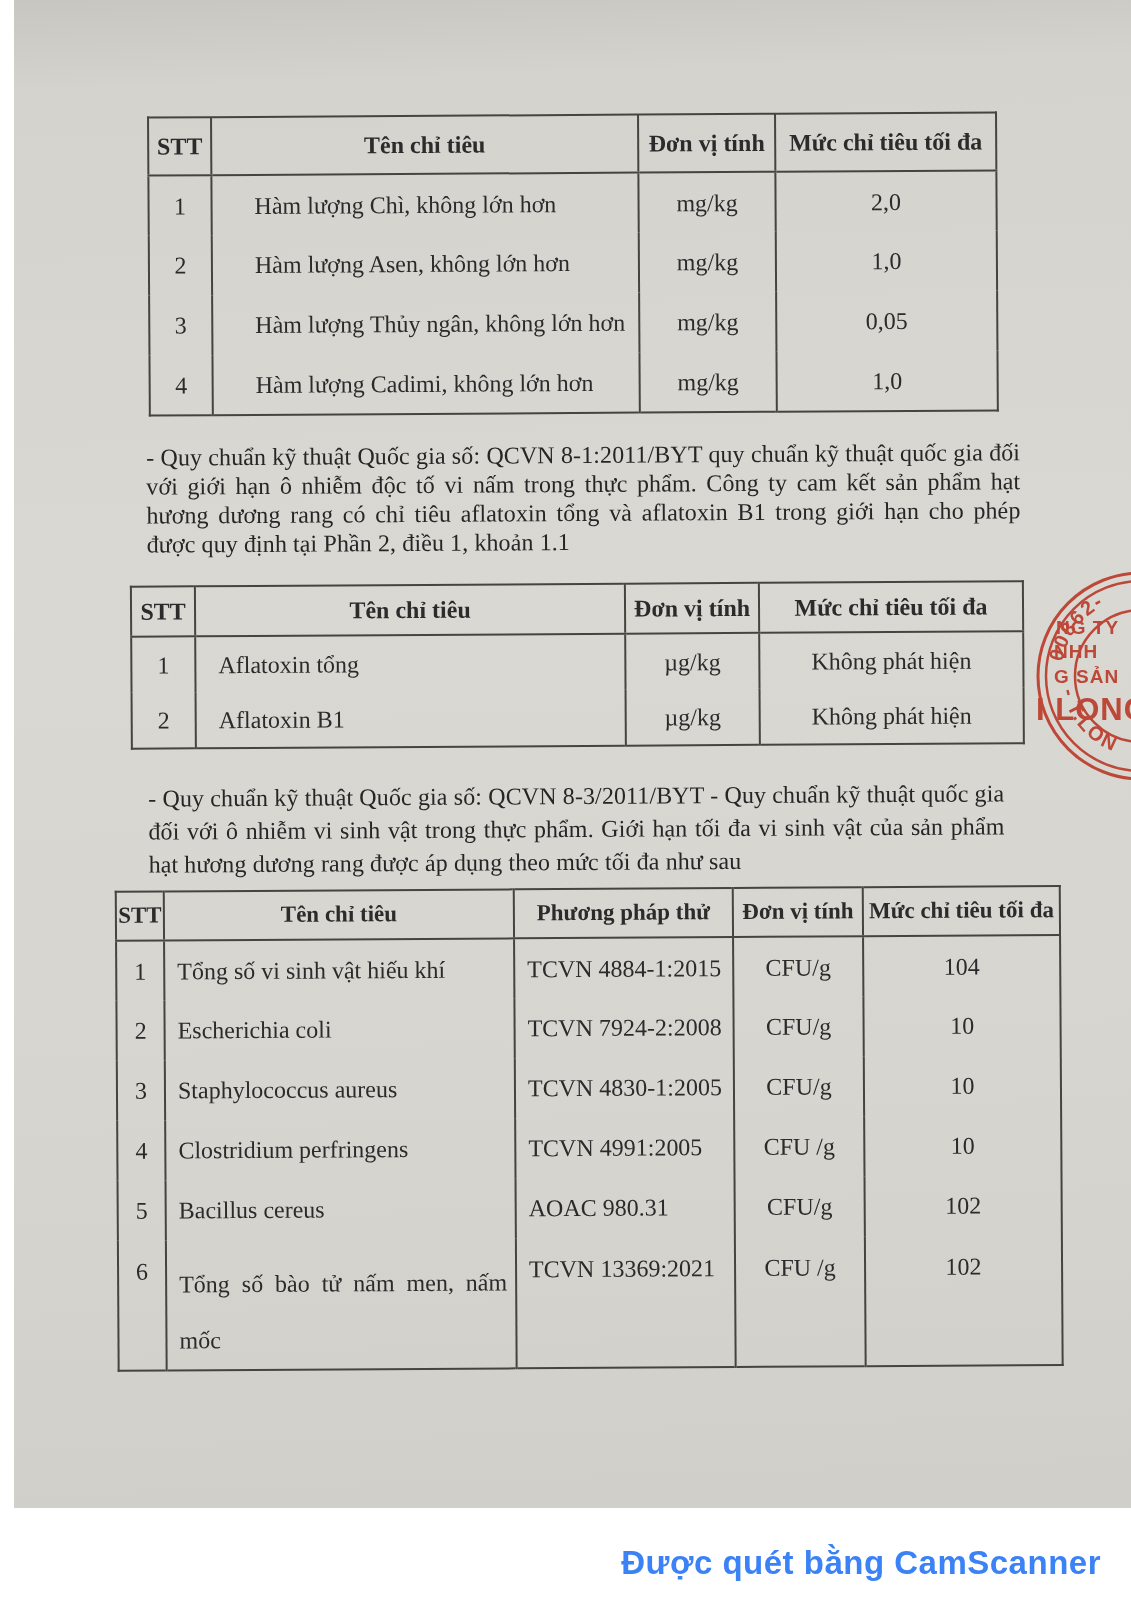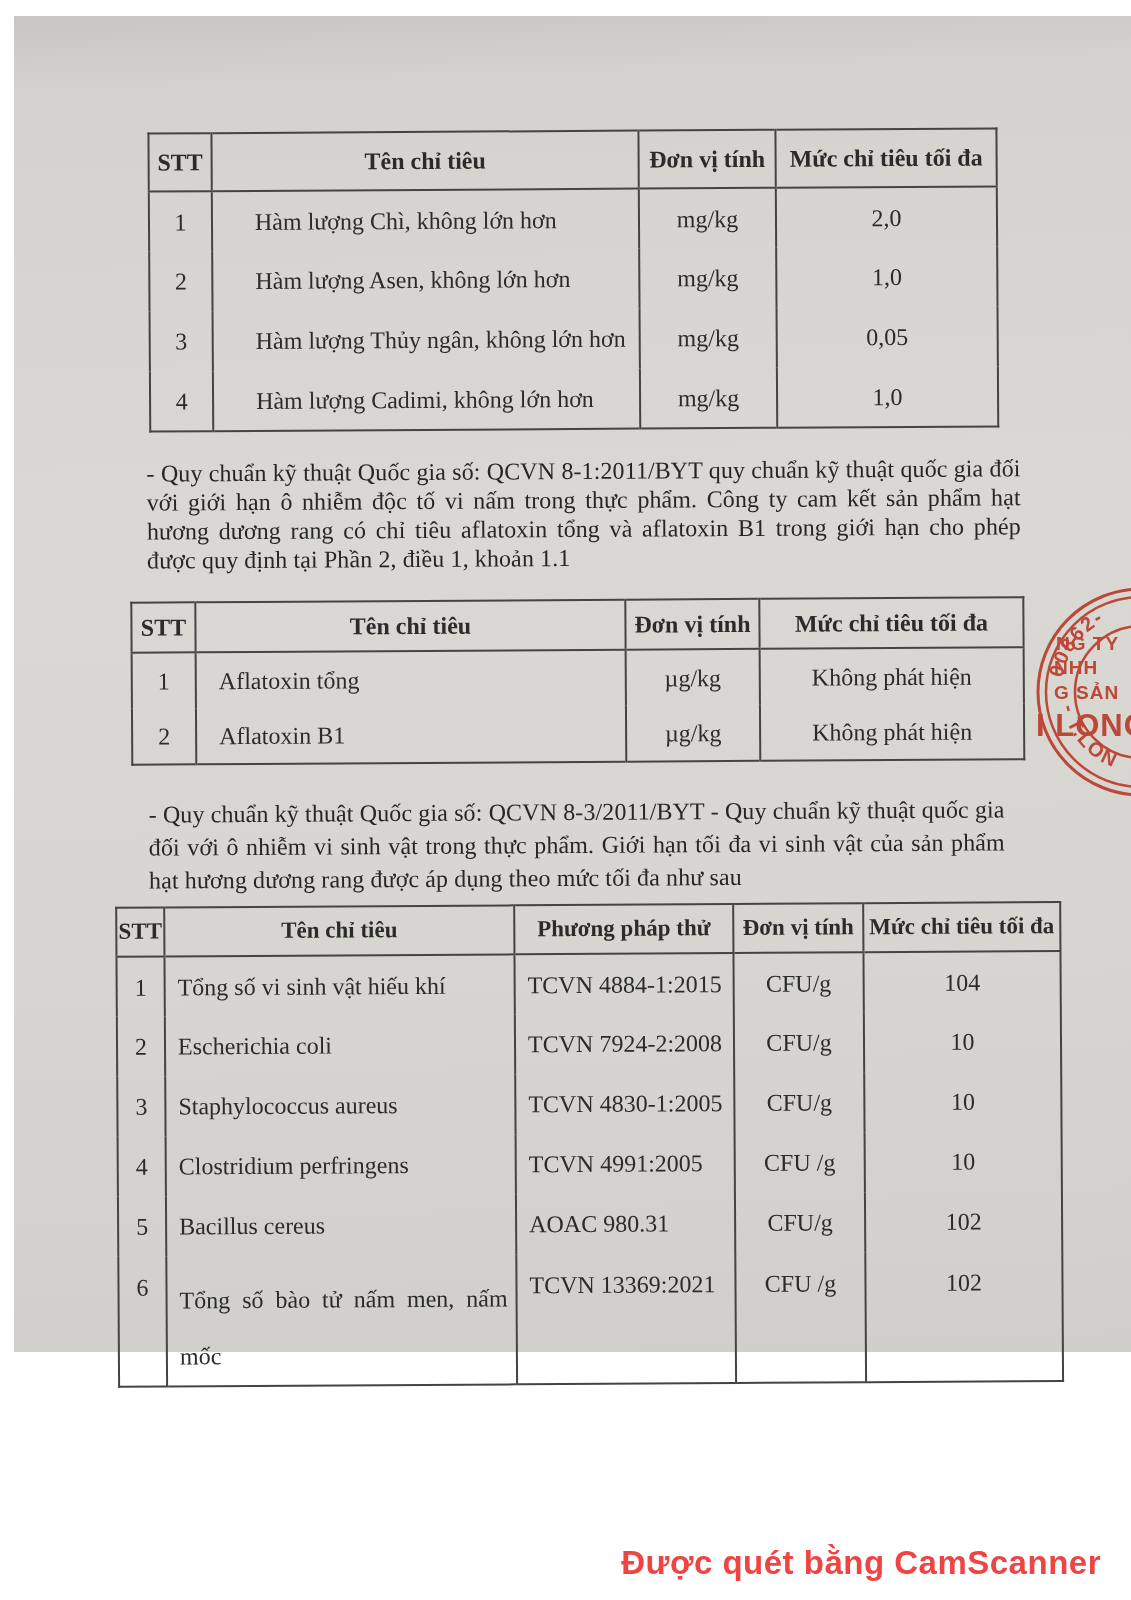--- a/index.html
+++ b/index.html
@@ -2,21 +2,21 @@
 <html><head>
 <meta charset="utf-8">
 <style>
   html,body{margin:0;padding:0;}
   body{
     width:1131px;height:1600px;position:relative;background:#ffffff;
     font-family:"Liberation Serif","DejaVu Serif",serif;color:#2b2b2b;
     overflow:hidden;
   }
   .paper{
-    position:absolute;left:14px;top:16px;width:1117px;height:1336px;z-index:2;
+    position:absolute;left:14px;top:0;width:1117px;height:1508px;z-index:2;
     background:linear-gradient(178deg,#c7c6c1 0%,#d4d3ce 6%,#d9d8d3 38%,#d6d5d0 72%,#d0cfca 100%);
   }
   .doc{position:absolute;inset:0;transform:rotate(-0.35deg);transform-origin:50% 40%;}
 
   
   table{border-collapse:collapse;table-layout:fixed;position:absolute;background:transparent;}
   table, table td, table th{border:0;}
   .tbl{border:2px solid #46443f;}
   .tbl th{border-bottom:2px solid #46443f;font-weight:bold;font-size:24px;padding:0;}
   .tbl td, .tbl th{vertical-align:middle;font-size:24px;line-height:1.25;overflow:hidden;}
@@ -49,21 +49,21 @@
 
   .stamp{position:absolute;left:1016px;top:572px;z-index:3;opacity:0.93;}
   .stamp text{font-family:"Liberation Sans","DejaVu Sans",sans-serif;font-weight:bold;}
   .stamp .s-small{font-size:19px;letter-spacing:1px;}
   .stamp .s-big{font-size:31px;letter-spacing:1px;}
   .stamp .s-arc{font-size:20px;letter-spacing:2px;}
 
   .watermark{
     position:absolute;top:1544px;right:30px;z-index:1;
     font-family:"Liberation Sans","DejaVu Sans",sans-serif;
-    font-size:33px;font-weight:600;color:#ef4444;letter-spacing:0.5px;
+    font-size:33px;font-weight:600;color:#3b82f6;letter-spacing:0.5px;
   }
 </style>
 </head>
 <body>
 
 <div class="paper">
   <div class="doc">
 
     <table class="tbl t1">
       <colgroup>

